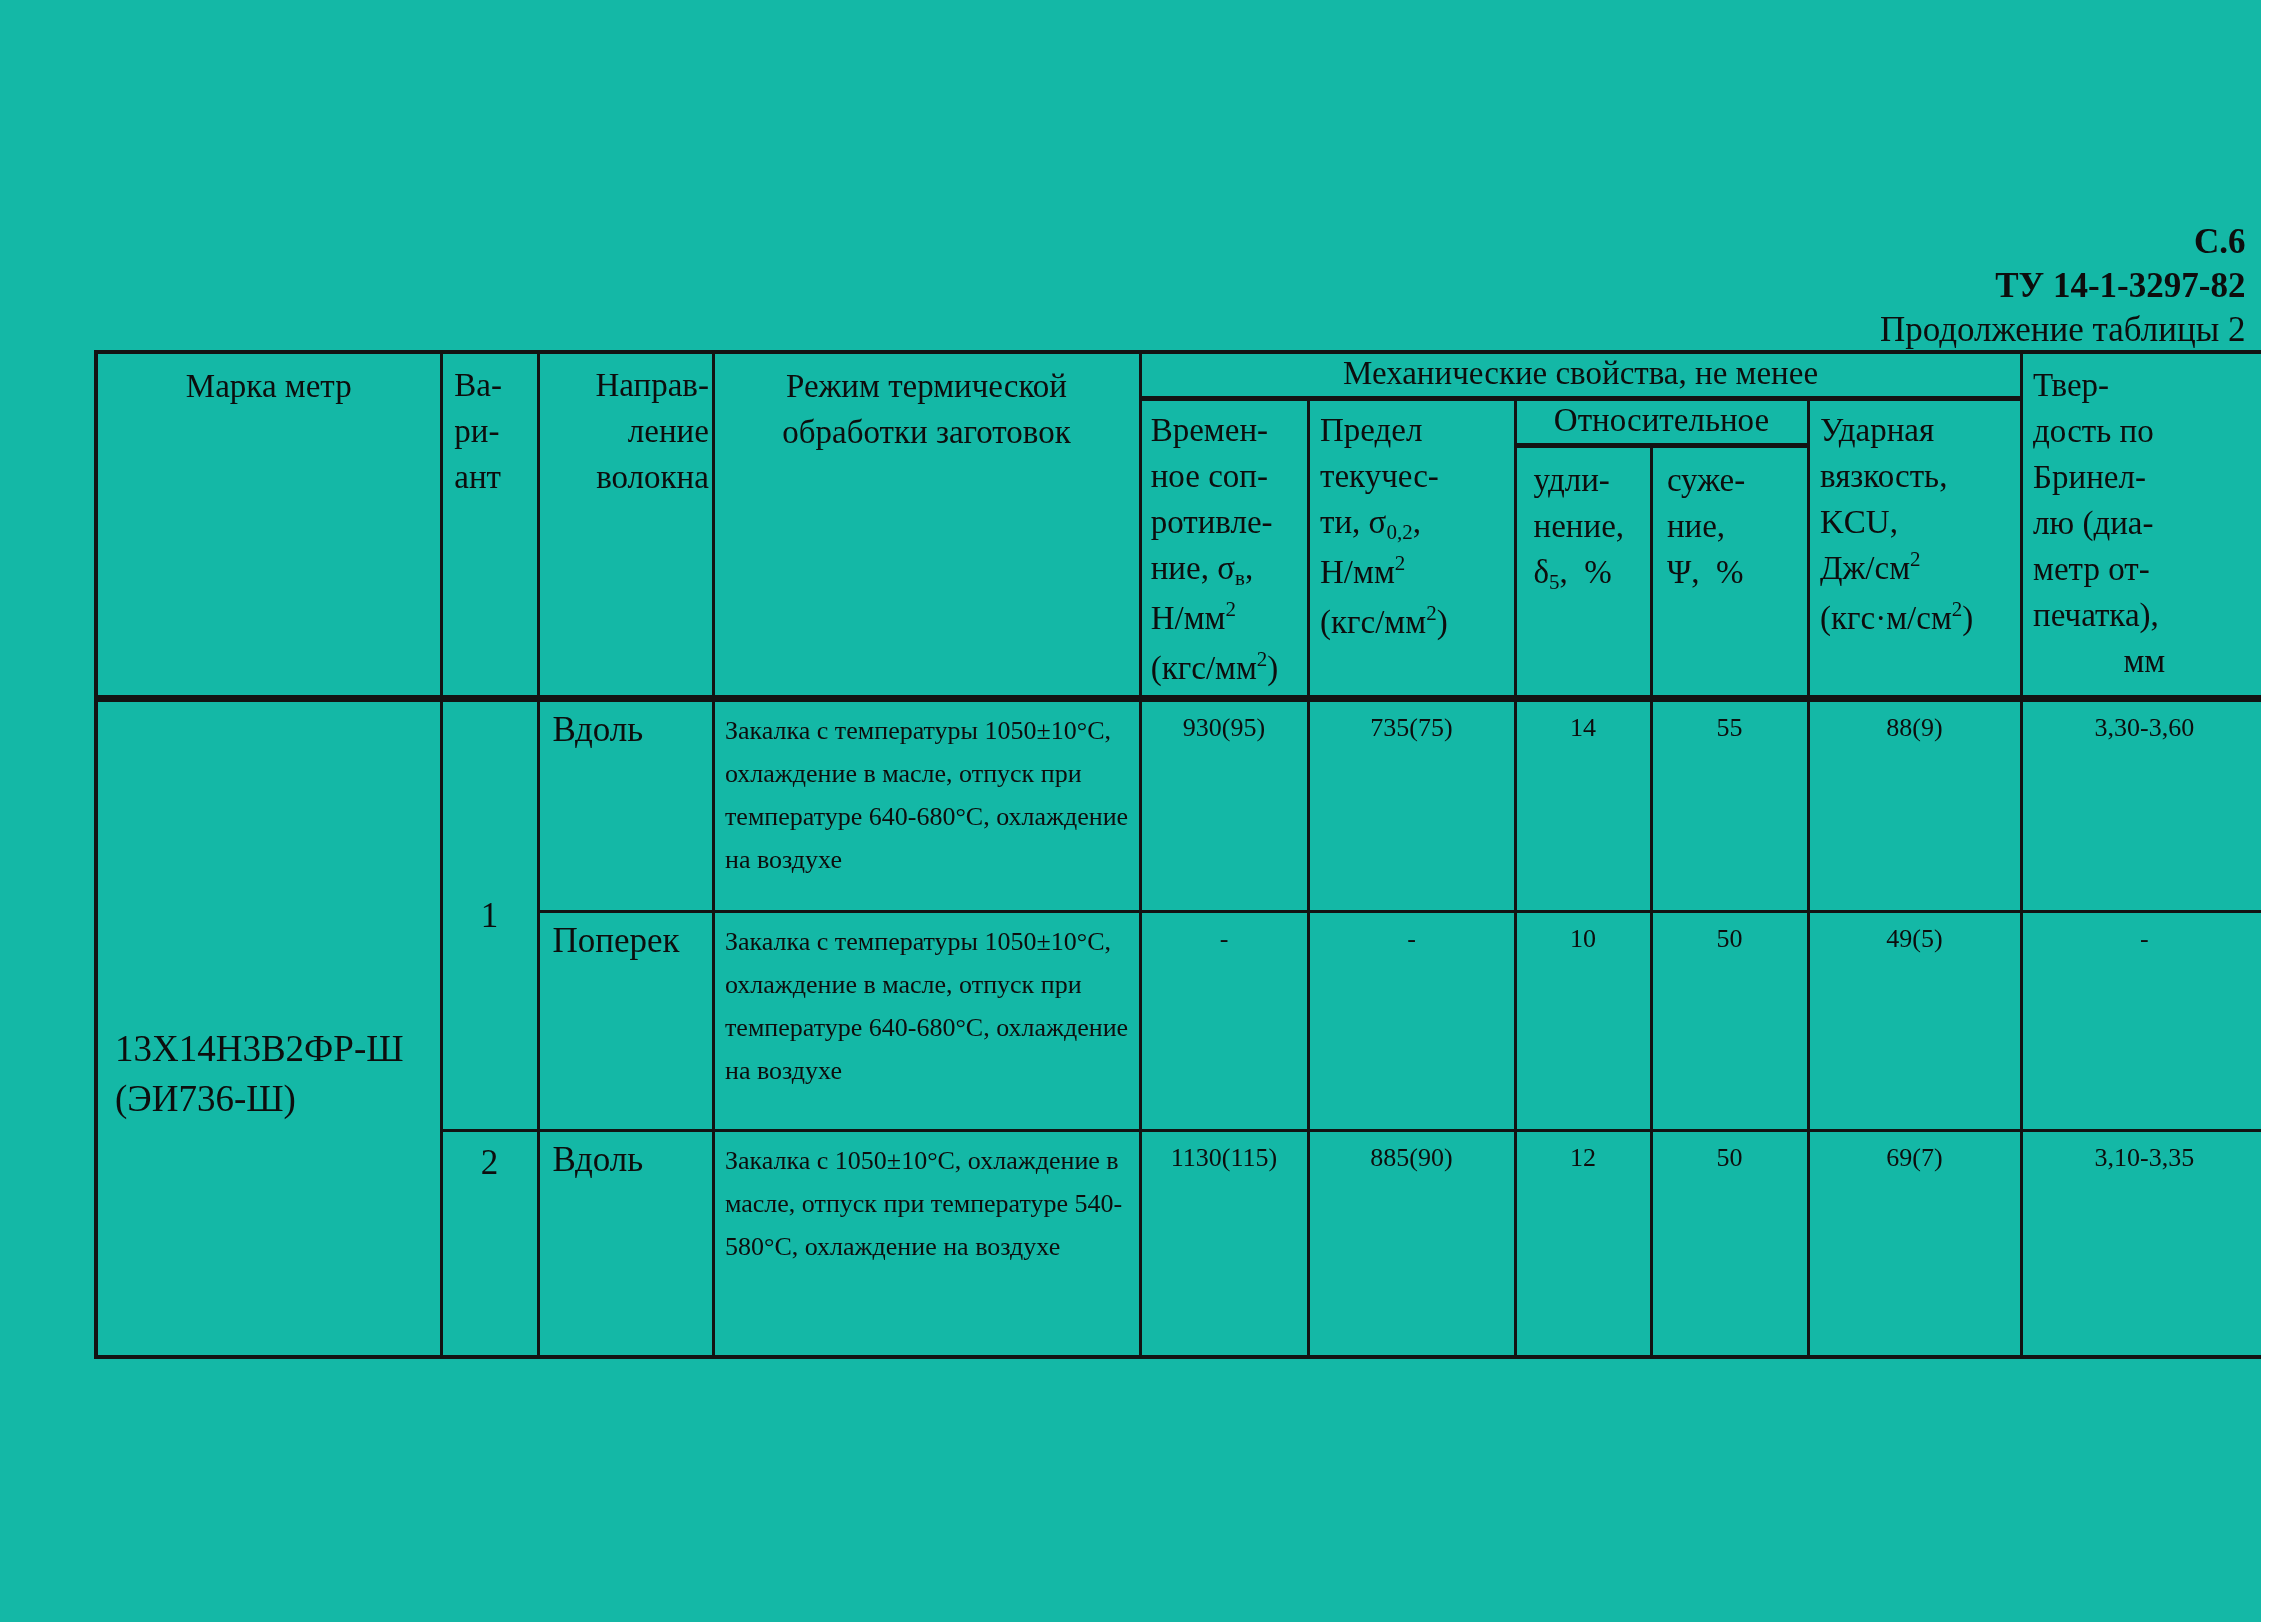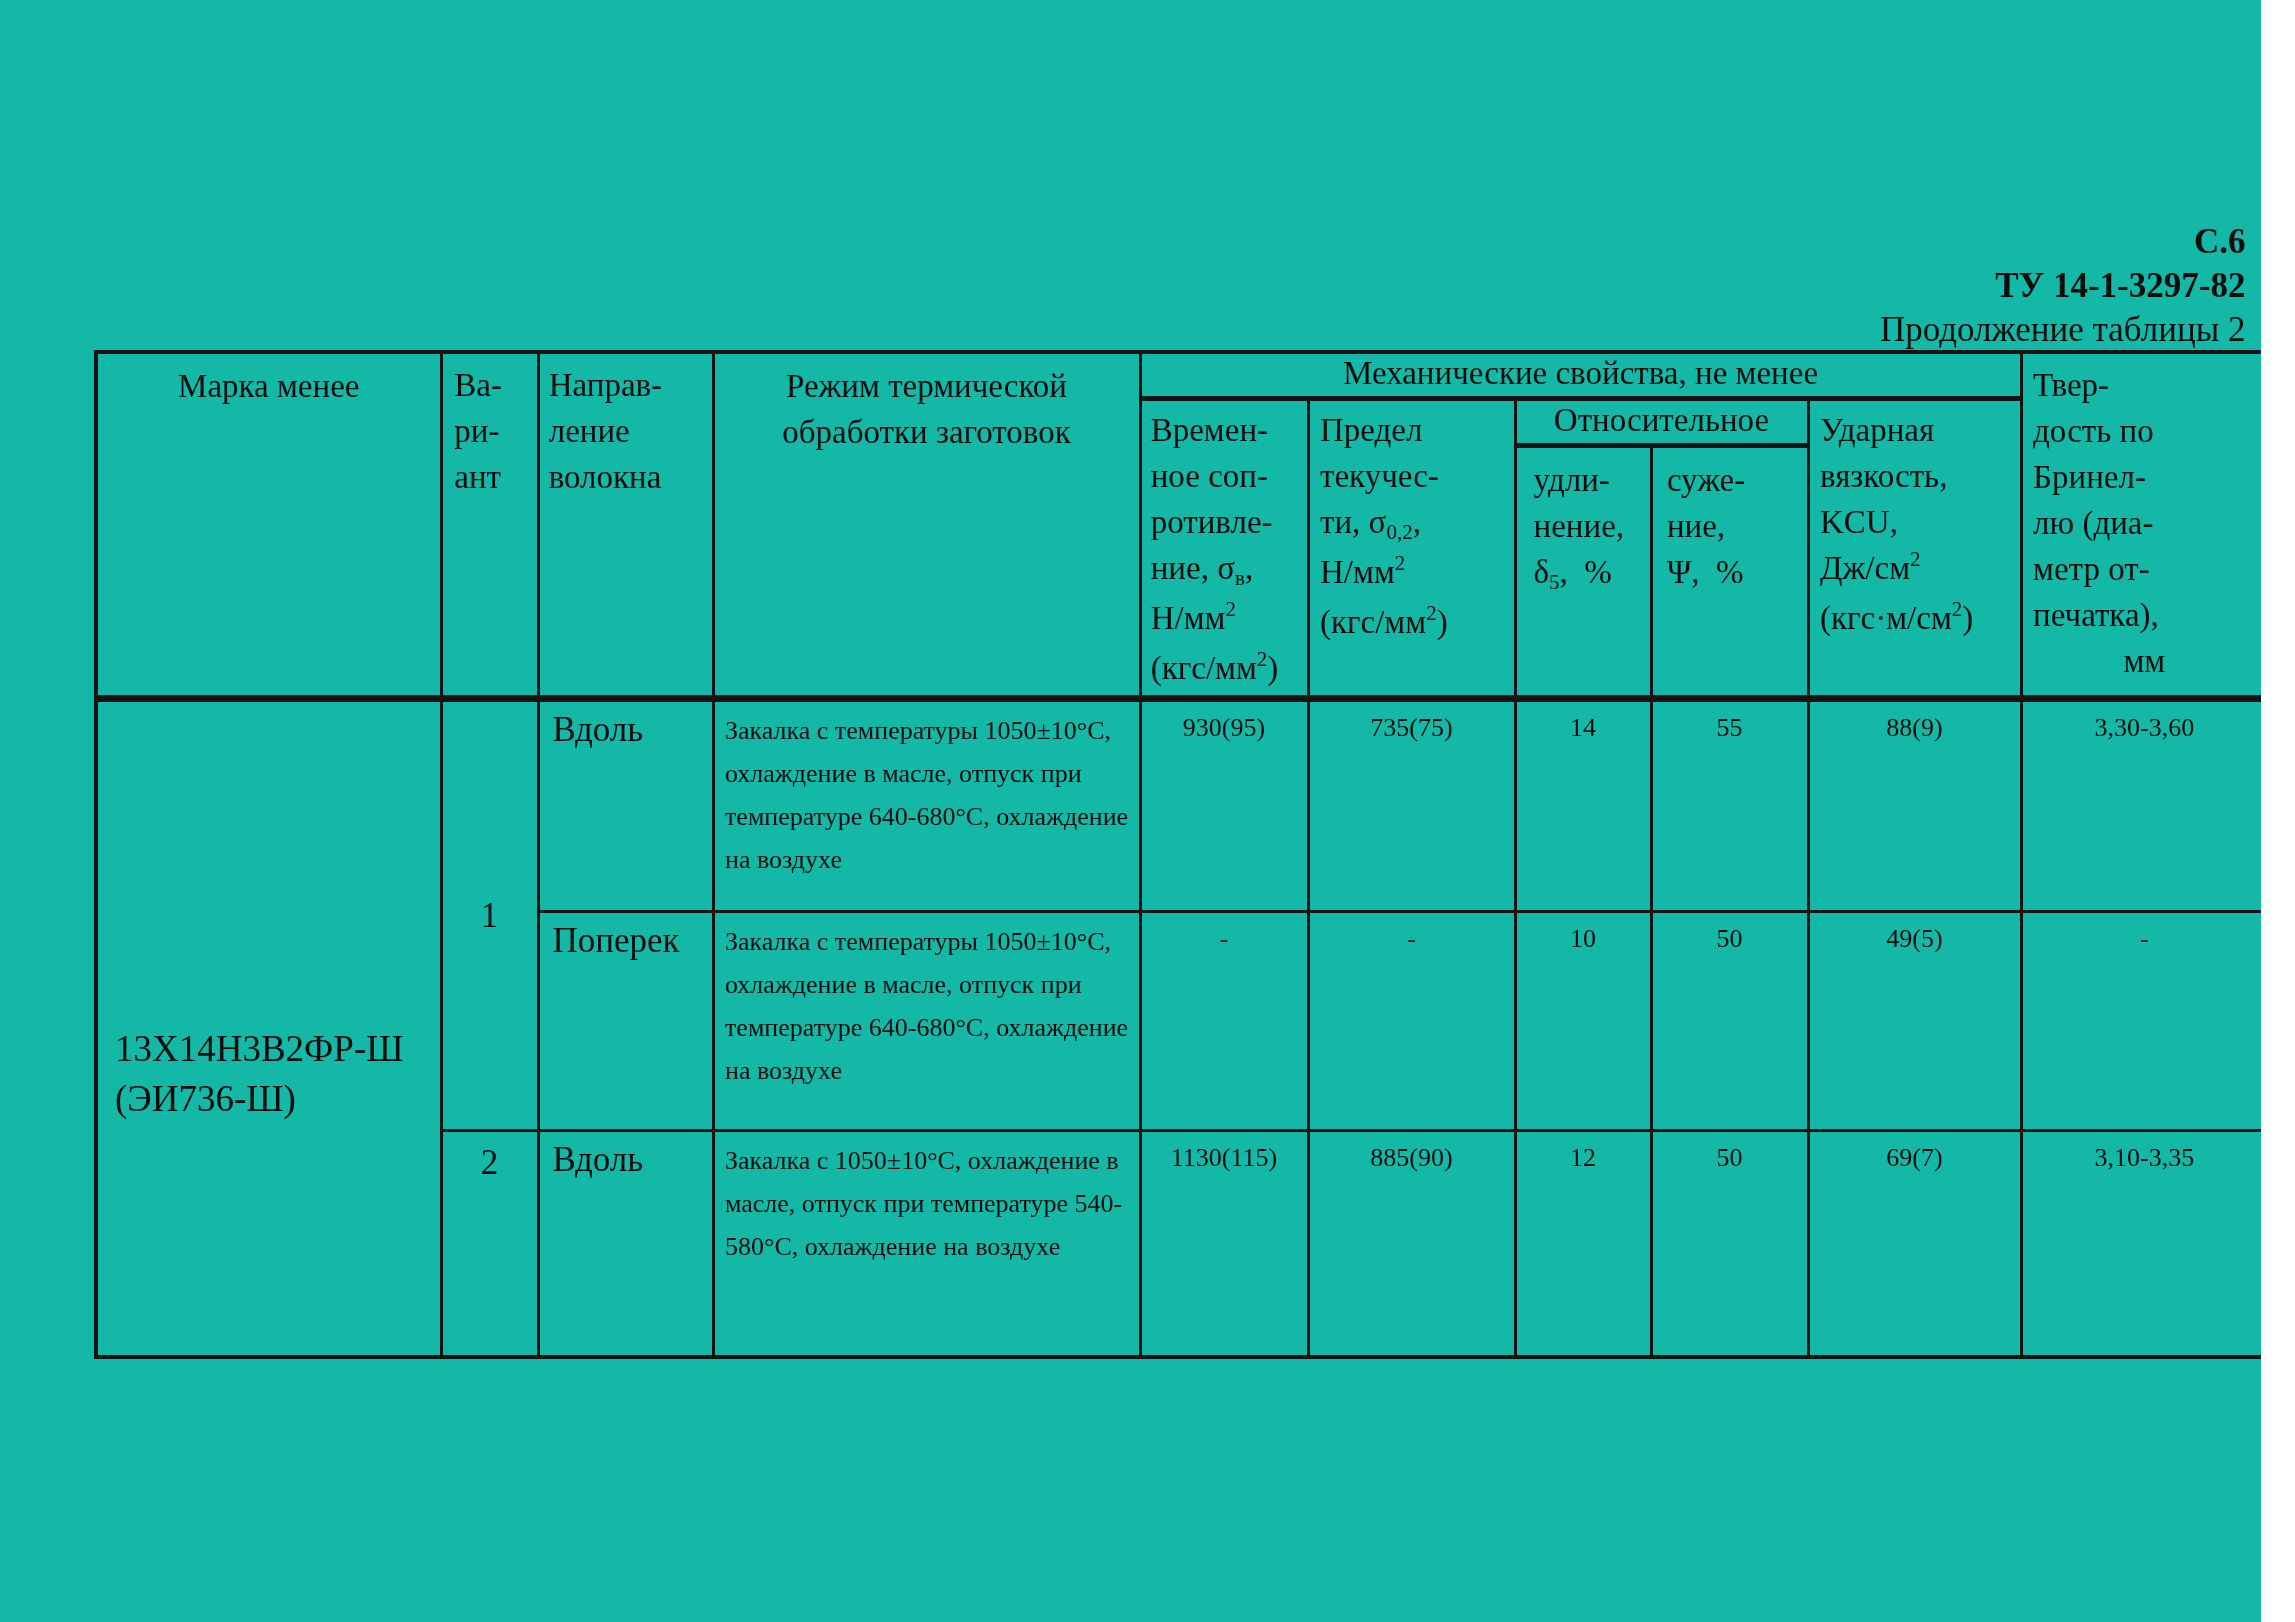--- a/index.html
+++ b/index.html
@@ -26,21 +26,21 @@
     border:3.3px solid #131313;
     font-weight:normal; vertical-align:top; text-align:left;
     overflow:hidden; font-size:33px;
   }
   td { font-size:26px; }
 
   
   .hdr div.hl { line-height:46px; white-space:nowrap; }
   .hc1 { text-align:center; padding-top:9.2px; }
   .hc2 { padding:7.9px 2.6px 0 11.8px; }
-  .hc3 { padding:7.9px 2.6px 0 9.2px; }
+  .hc3 { padding:7.9px 2.6px 0 9.2px;text-align:right; }
   .hc4 { text-align:center; padding-top:9.2px; }
   .hgroup { text-align:center; vertical-align:middle; border-bottom-width:5.2px; padding-bottom:2.6px; }
   .hc5 { padding:6.5px 1.3px 0 9.2px; }
   .hc6 { padding:6.5px 1.3px 0 10.5px; }
   .hc7 { padding:9.2px 1.3px 0 17px; }
   .hc8 { padding:9.2px 1.3px 0 14.4px; }
   .hc9 { padding:6.5px 1.3px 0 10.5px; }
   .hc10 { padding:7.9px 1.3px 0 10.5px; }
   .hc10 .center-line { text-align:center; padding-right:9.2px; }
 
@@ -80,21 +80,21 @@
           <col style="width:207px">
           <col style="width:136px">
           <col style="width:157px">
       <col style="width:213px">
           <col style="width:247px">
     </colgroup>
 
     <tbody>
           <tr style="height:46px">
       <th class="hdr hc1" rowspan="3">
-        <div class="hl">Марка менее</div>
+        <div class="hl">Марка метр</div>
       </th>
       <th class="hdr hc2" rowspan="3">
         <div class="hl">Ва-</div>
         <div class="hl">ри-</div>
         <div class="hl">ант</div>
       </th>
       <th class="hdr hc3" rowspan="3">
         <div class="hl">Направ-</div>
         <div class="hl">ление</div>
         <div class="hl">волокна</div>

